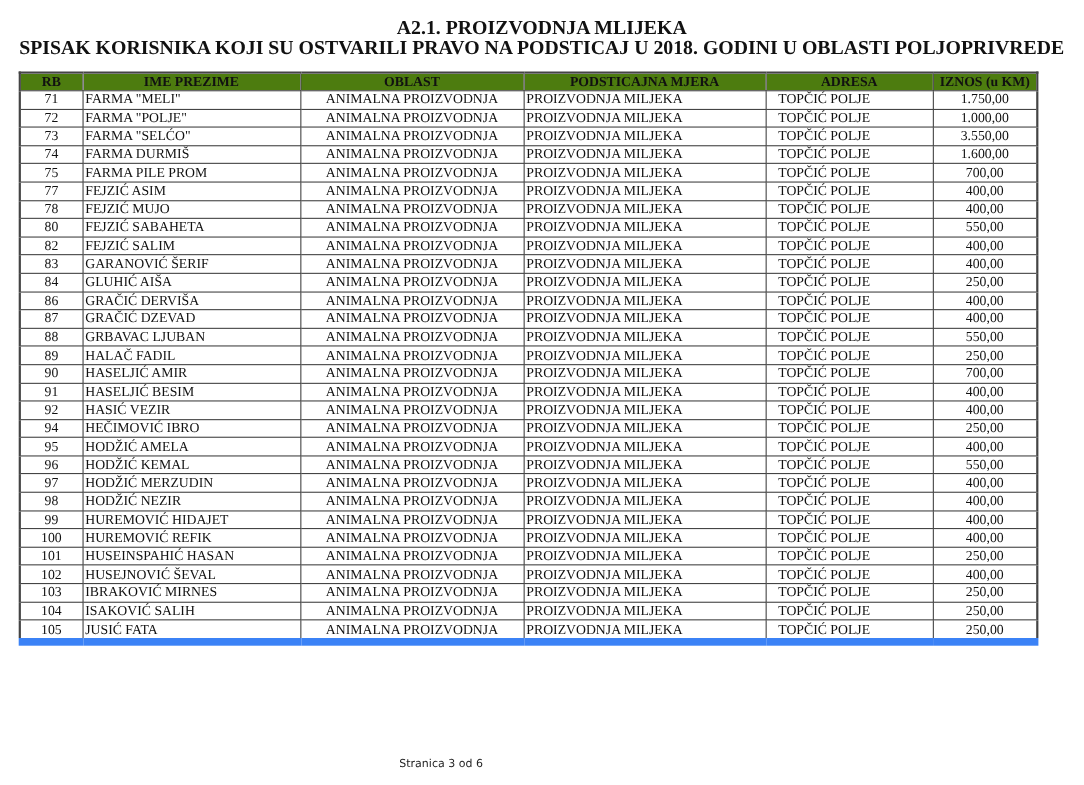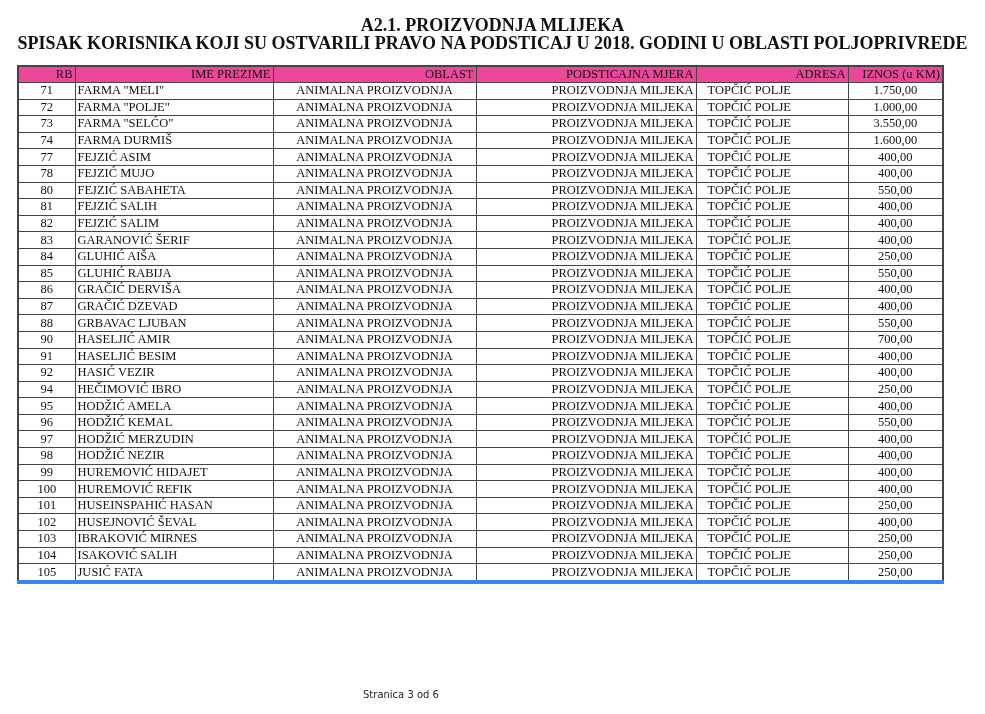--- a/index.html
+++ b/index.html
@@ -2,28 +2,28 @@
 <html><head>
 <meta charset="utf-8">
 <style>
   html, body { margin: 0; padding: 0; background: #ffffff; }
   body { width: 985px; height: 714px; position: relative; overflow: hidden; font-family: "Liberation Serif", serif; color: #111; }
   .title1, .title2 { position: absolute; left: 0; width: 985px; text-align: center; font-weight: bold; font-size: 18px; letter-spacing: 0; }
   .title1 { top: 15px; }
   .title2 { top: 33px; }
   table.data { position: absolute; left: 17px; top: 65px; border-collapse: collapse; table-layout: fixed; width: 925px; font-size: 12.5px; }
   table.data th, table.data td { border: 1px solid #444; padding: 0 2px; height: 15.6px; line-height: 15px; white-space: nowrap; overflow: hidden; }
-  table.data th { background: #ec4899; font-weight: normal; text-align: right; height: 14.5px; border-top: 2px solid #444; }
+  table.data th { background: #4d7c0f; font-weight: bold; text-align: center; height: 14.5px; border-top: 2px solid #444; }
   table.data td.rb { text-align: center; }
   table.data td.name { text-align: left; }
   table.data td.oblast { text-align: center; }
-  table.data td.mjera { text-align: right; }
+  table.data td.mjera { text-align: left; }
   table.data td.adresa { text-align: left; padding-left: 11px; }
   table.data td.iznos { text-align: center; }
-  table.data tr:last-child td { border-bottom: 4px solid #3b82f6; }
+  table.data tr:last-child td { border-bottom: 7px solid #3b82f6; }
   table.data th:first-child, table.data td:first-child { border-left: 2px solid #444; }
   table.data th:last-child, table.data td:last-child { border-right: 2px solid #444; }
   .footer { position: absolute; top: 689px; left: 0; width: 802px; text-align: center; font-family: "DejaVu Sans", sans-serif; font-size: 10px; color: #222; }
 </style>
 </head>
 <body>
 
 <div class="title1">A2.1. PROIZVODNJA MLIJEKA</div>
 <div class="title2">SPISAK KORISNIKA KOJI SU OSTVARILI PRAVO NA PODSTICAJ U 2018. GODINI U OBLASTI POLJOPRIVREDE</div>
 
@@ -73,20 +73,28 @@
       </tr>
       <tr>
         <td class="rb">74</td>
         <td class="name">FARMA DURMIŠ</td>
         <td class="oblast">ANIMALNA PROIZVODNJA</td>
         <td class="mjera">PROIZVODNJA MILJEKA</td>
         <td class="adresa">TOPČIĆ POLJE</td>
         <td class="iznos">1.600,00</td>
       </tr>
       <tr>
+        <td class="rb">75</td>
+        <td class="name">FARMA PILE PROM</td>
+        <td class="oblast">ANIMALNA PROIZVODNJA</td>
+        <td class="mjera">PROIZVODNJA MILJEKA</td>
+        <td class="adresa">TOPČIĆ POLJE</td>
+        <td class="iznos">700,00</td>
+      </tr>
+      <tr>
         <td class="rb">77</td>
         <td class="name">FEJZIĆ ASIM</td>
         <td class="oblast">ANIMALNA PROIZVODNJA</td>
         <td class="mjera">PROIZVODNJA MILJEKA</td>
         <td class="adresa">TOPČIĆ POLJE</td>
         <td class="iznos">400,00</td>
       </tr>
       <tr>
         <td class="rb">78</td>
         <td class="name">FEJZIĆ MUJO</td>
@@ -97,28 +105,20 @@
       </tr>
       <tr>
         <td class="rb">80</td>
         <td class="name">FEJZIĆ SABAHETA</td>
         <td class="oblast">ANIMALNA PROIZVODNJA</td>
         <td class="mjera">PROIZVODNJA MILJEKA</td>
         <td class="adresa">TOPČIĆ POLJE</td>
         <td class="iznos">550,00</td>
       </tr>
       <tr>
-        <td class="rb">81</td>
-        <td class="name">FEJZIĆ SALIH</td>
-        <td class="oblast">ANIMALNA PROIZVODNJA</td>
-        <td class="mjera">PROIZVODNJA MILJEKA</td>
-        <td class="adresa">TOPČIĆ POLJE</td>
-        <td class="iznos">400,00</td>
-      </tr>
-      <tr>
         <td class="rb">82</td>
         <td class="name">FEJZIĆ SALIM</td>
         <td class="oblast">ANIMALNA PROIZVODNJA</td>
         <td class="mjera">PROIZVODNJA MILJEKA</td>
         <td class="adresa">TOPČIĆ POLJE</td>
         <td class="iznos">400,00</td>
       </tr>
       <tr>
         <td class="rb">83</td>
         <td class="name">GARANOVIĆ ŠERIF</td>
@@ -129,28 +129,20 @@
       </tr>
       <tr>
         <td class="rb">84</td>
         <td class="name">GLUHIĆ AIŠA</td>
         <td class="oblast">ANIMALNA PROIZVODNJA</td>
         <td class="mjera">PROIZVODNJA MILJEKA</td>
         <td class="adresa">TOPČIĆ POLJE</td>
         <td class="iznos">250,00</td>
       </tr>
       <tr>
-        <td class="rb">85</td>
-        <td class="name">GLUHIĆ RABIJA</td>
-        <td class="oblast">ANIMALNA PROIZVODNJA</td>
-        <td class="mjera">PROIZVODNJA MILJEKA</td>
-        <td class="adresa">TOPČIĆ POLJE</td>
-        <td class="iznos">550,00</td>
-      </tr>
-      <tr>
         <td class="rb">86</td>
         <td class="name">GRAČIĆ DERVIŠA</td>
         <td class="oblast">ANIMALNA PROIZVODNJA</td>
         <td class="mjera">PROIZVODNJA MILJEKA</td>
         <td class="adresa">TOPČIĆ POLJE</td>
         <td class="iznos">400,00</td>
       </tr>
       <tr>
         <td class="rb">87</td>
         <td class="name">GRAČIĆ DZEVAD</td>
@@ -161,20 +153,28 @@
       </tr>
       <tr>
         <td class="rb">88</td>
         <td class="name">GRBAVAC LJUBAN</td>
         <td class="oblast">ANIMALNA PROIZVODNJA</td>
         <td class="mjera">PROIZVODNJA MILJEKA</td>
         <td class="adresa">TOPČIĆ POLJE</td>
         <td class="iznos">550,00</td>
       </tr>
       <tr>
+        <td class="rb">89</td>
+        <td class="name">HALAČ FADIL</td>
+        <td class="oblast">ANIMALNA PROIZVODNJA</td>
+        <td class="mjera">PROIZVODNJA MILJEKA</td>
+        <td class="adresa">TOPČIĆ POLJE</td>
+        <td class="iznos">250,00</td>
+      </tr>
+      <tr>
         <td class="rb">90</td>
         <td class="name">HASELJIĆ AMIR</td>
         <td class="oblast">ANIMALNA PROIZVODNJA</td>
         <td class="mjera">PROIZVODNJA MILJEKA</td>
         <td class="adresa">TOPČIĆ POLJE</td>
         <td class="iznos">700,00</td>
       </tr>
       <tr>
         <td class="rb">91</td>
         <td class="name">HASELJIĆ BESIM</td>

